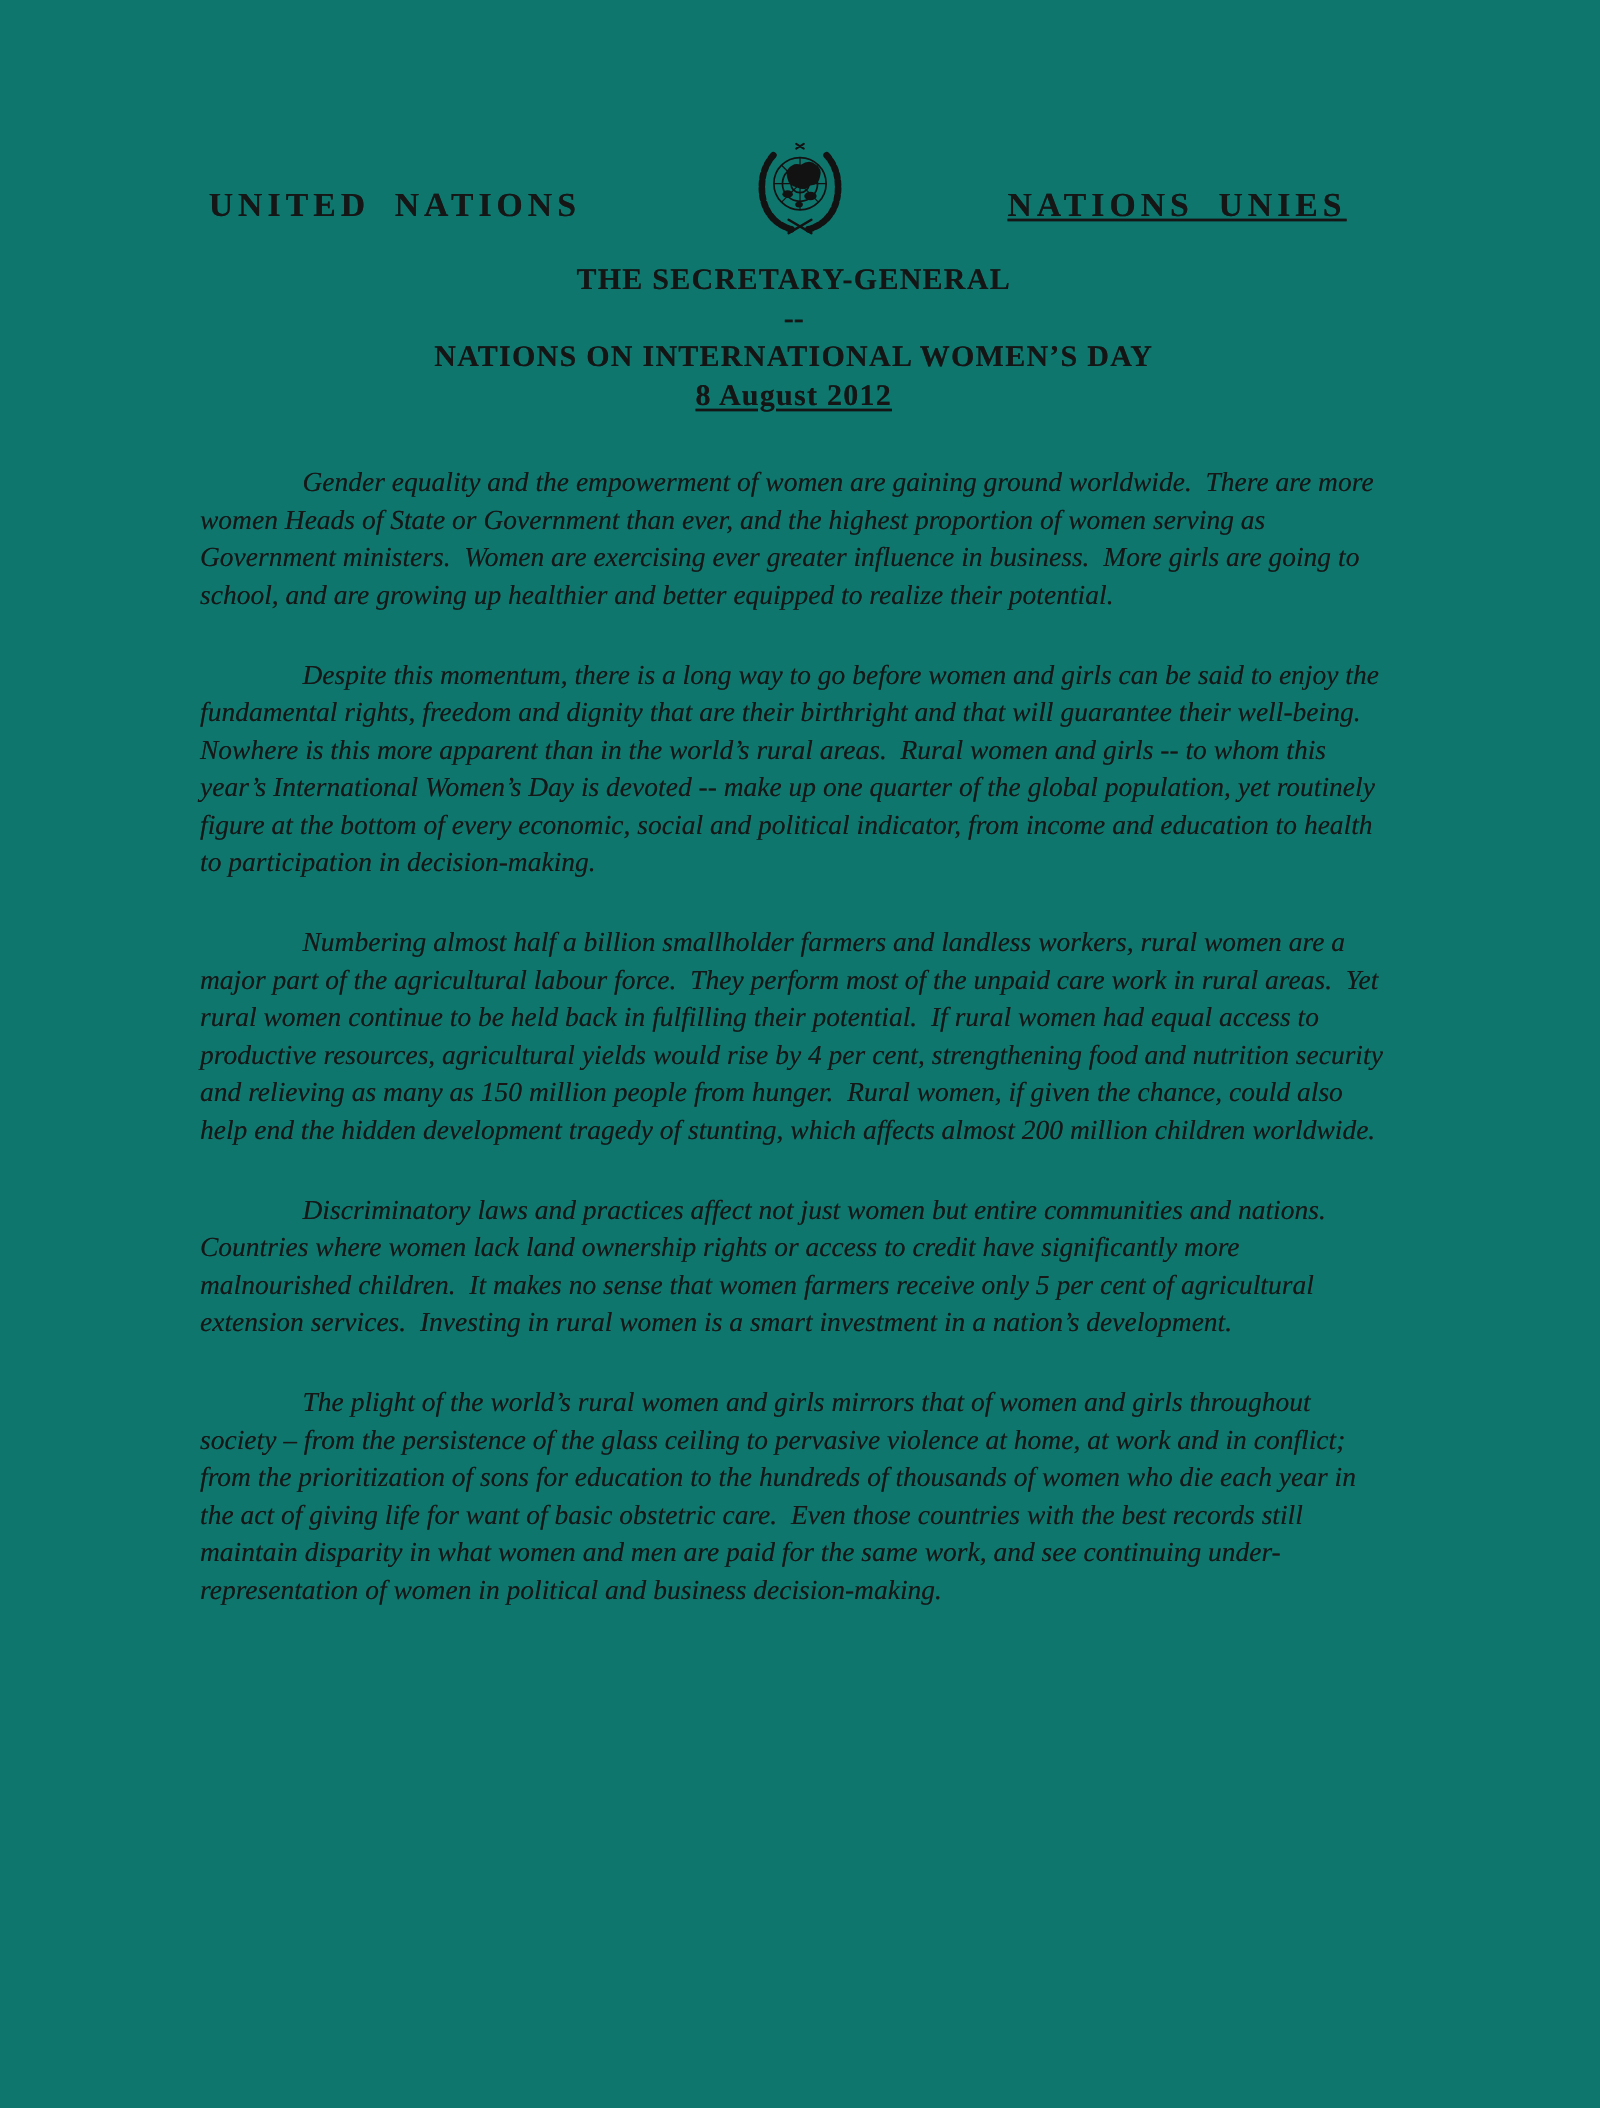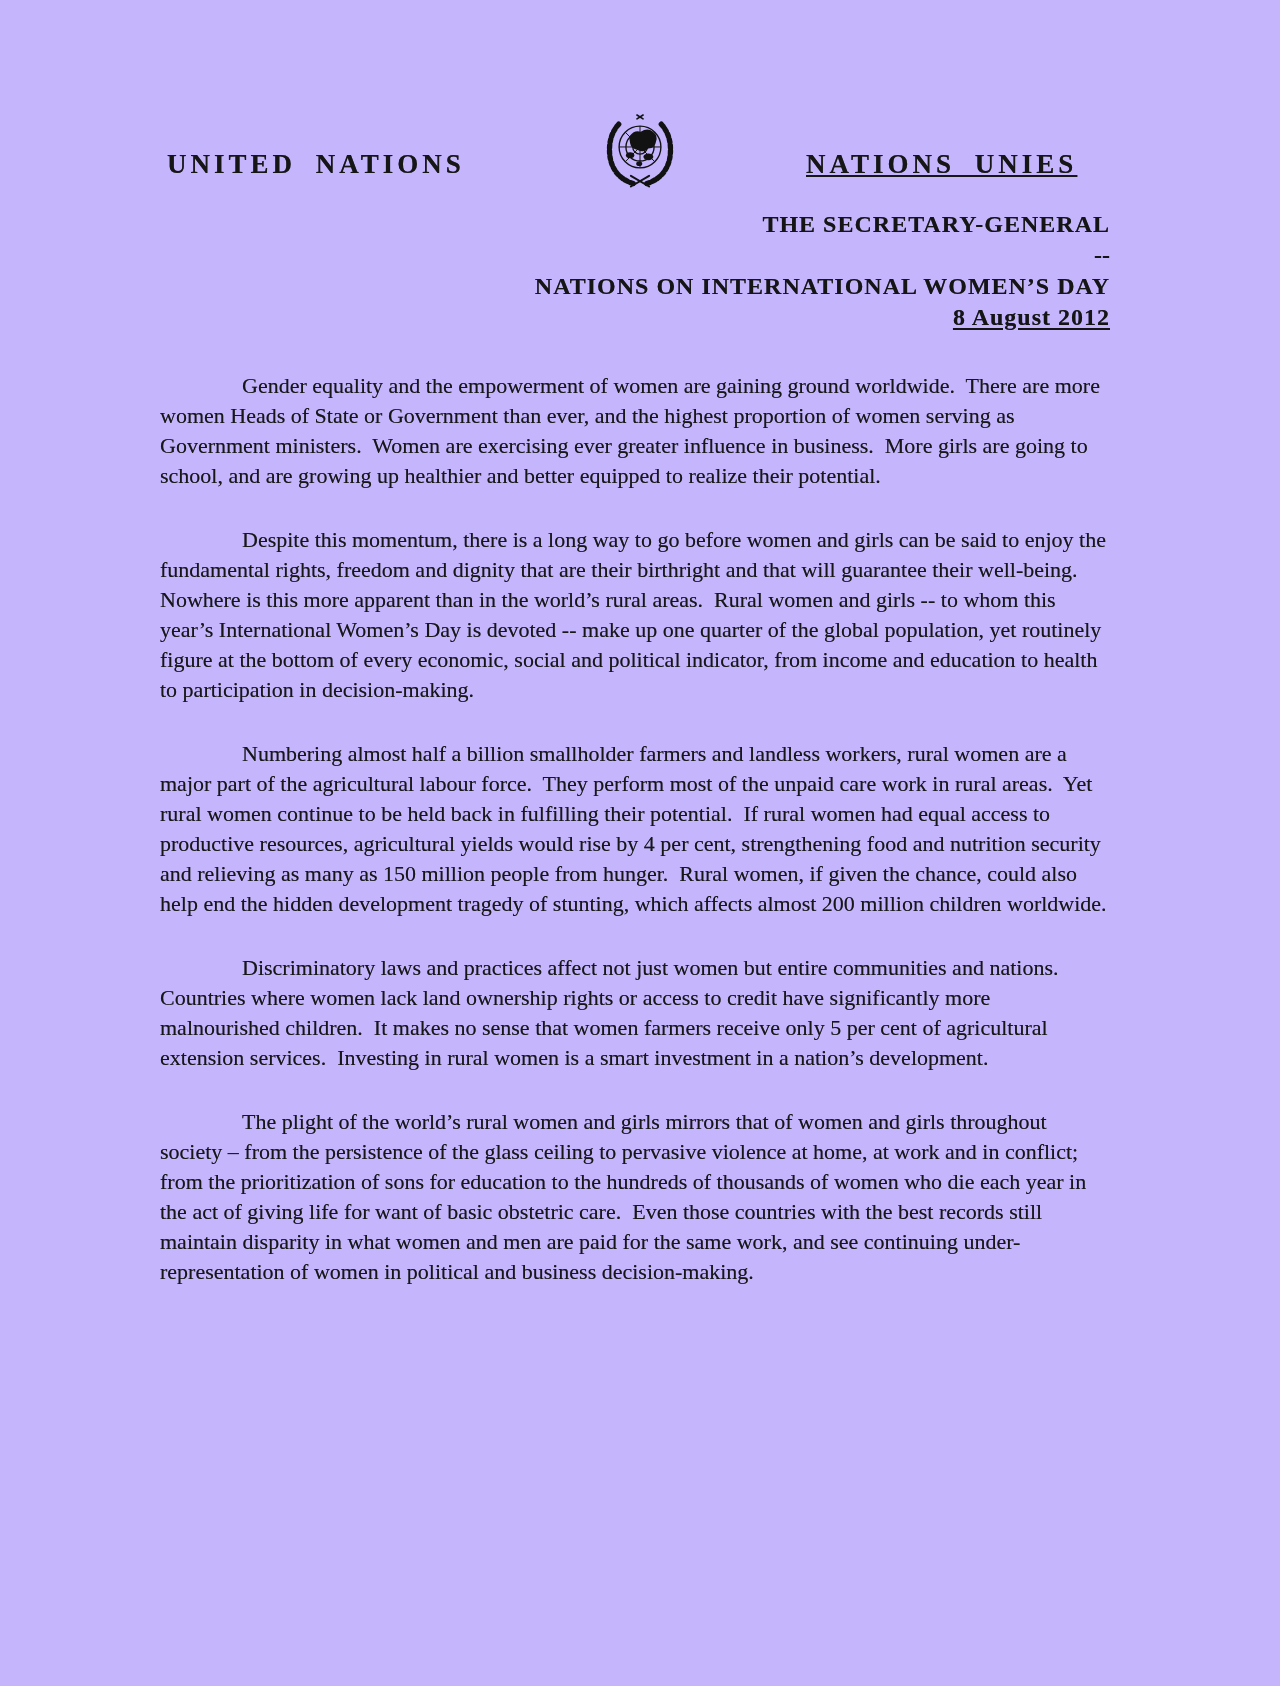--- a/index.html
+++ b/index.html
@@ -1,20 +1,20 @@
 <!DOCTYPE html>
 <html><head>
 <meta charset="utf-8">
 <style>
   html,body{margin:0;padding:0;background:#e8e8e8;}
   .page{
     position:relative;
     width:1280px;height:1686px;
     margin:0 auto;
-    background:#c4b5fd;
+    background:#0f766e;
     color:#141414;
     font-family:"Liberation Serif", "DejaVu Serif", serif;
     overflow:hidden;
   }
   
   .hdr-left,.hdr-right{
     position:absolute;
     top:149px;
     font-size:27px;
     font-weight:bold;
@@ -29,21 +29,21 @@
   .emblem{
     position:absolute;
     left:602px;top:111px;
     width:76px;height:78px;
   }
   .emblem svg{width:100%;height:100%;}
   
   .title-block{
     position:absolute;
     left:160px;top:209px;width:950px;
-    text-align:right;
+    text-align:center;
     font-weight:bold;
     font-size:24px;
     line-height:31px;
     letter-spacing:1px;
     color:#151515;
     text-shadow:0 0 .5px rgba(0,0,0,.5);
   }
   .title-sep{letter-spacing:0;}
   .title-date{text-decoration:underline;text-underline-offset:3px;}
   
@@ -53,20 +53,21 @@
     font-size:22px;
     line-height:30px;
     color:#171717;
     text-shadow:0 0 .4px rgba(0,0,0,.45);
   }
   .body-block p{
     margin:0 0 34px 0;
     text-indent:82px;
     white-space:pre-wrap;
     text-align:left;
+    font-style:italic;
   }
 </style>
 </head>
 <body>
 
 <div class="page">
 
   <div class="hdr-left">UNITED NATIONS</div>
 
   <div class="emblem">

